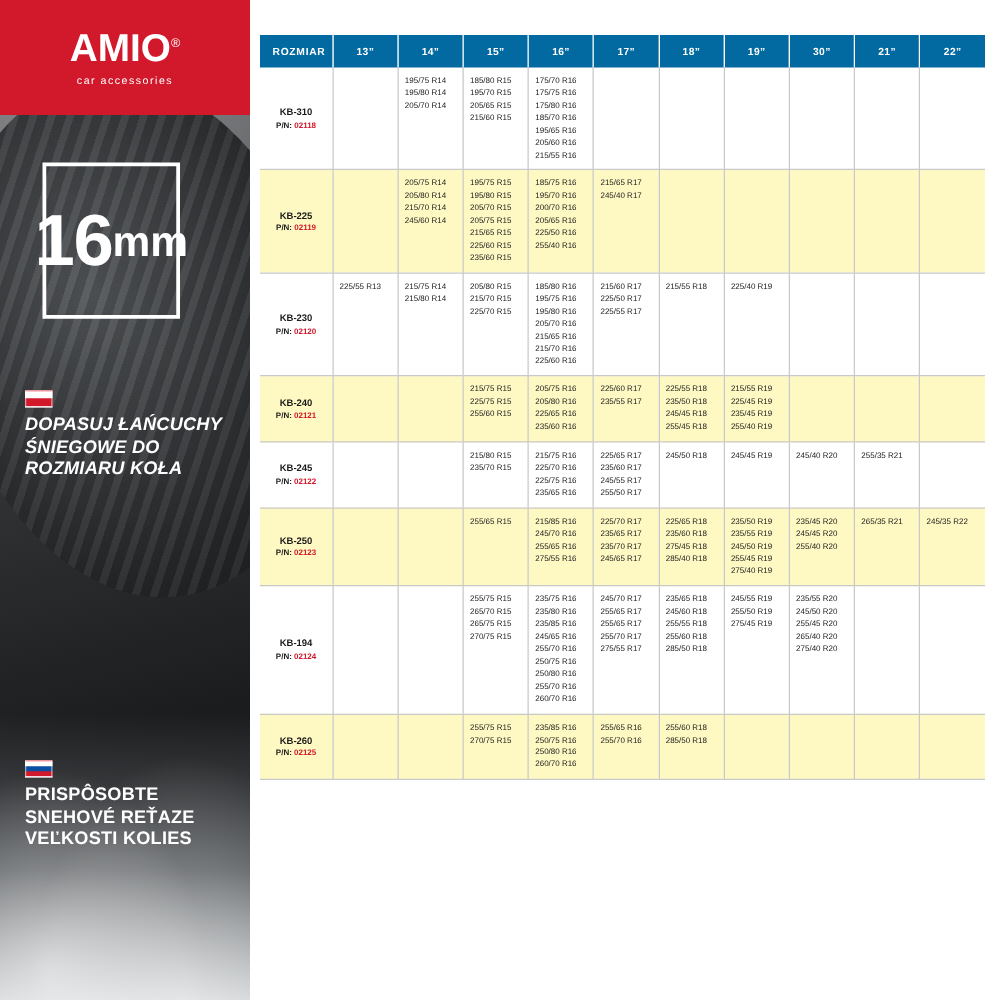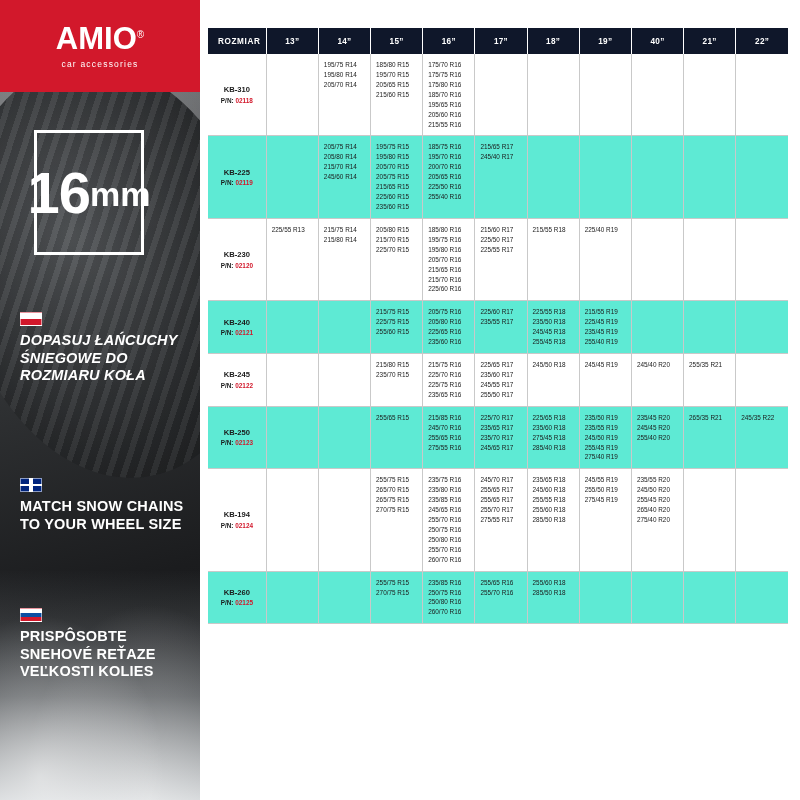--- a/index.html
+++ b/index.html
@@ -125,21 +125,21 @@
     width: 600px; height: 800px;
     padding: 28px 12px 10px 8px;
     flex: 0 0 600px;
   }
   table {
     width: 580px;
     border-collapse: collapse;
     table-layout: fixed;
   }
   thead th {
-    background: #0f172a;
+    background: #0369a1;
     color: #ffffff;
     font-size: 8.2px;
     font-weight: bold;
     height: 26px;
     text-align: center;
     vertical-align: middle;
     border-right: 1px solid #ffffff;
     letter-spacing: .3px;
   }
   thead th:last-child { border-right: none; }
@@ -149,21 +149,21 @@
     border-right: 1px solid #c9c9c9;
     border-bottom: 1px solid #c9c9c9;
     font-size: 6.4px;
     color: #1a1a1a;
     vertical-align: top;
     padding: 6px 4px 6px 5px;
     line-height: 1.55;
     text-align: left;
   }
   tbody td:last-child { border-right: none; }
-  tbody tr.alt td { background: #5eead4; }
+  tbody tr.alt td { background: #fef9c3; }
   tbody tr td.model {
     vertical-align: middle;
     text-align: center;
     font-size: 7.6px;
     font-weight: bold;
     padding: 4px 2px;
     line-height: 1.5;
   }
   .pn { font-size: 6.4px; font-weight: bold; color: #1a1a1a; }
   .pn b { color: #d2182b; }
@@ -187,24 +187,20 @@
     <div class="badge">
       <div class="num">16</div>
       <div class="unit">mm</div>
     </div>
 
     <div class="lang" id="lang0">
       <span class="flag flag-pl"></span>
       <div class="txt">DOPASUJ ŁAŃCUCHY ŚNIEGOWE DO ROZMIARU KOŁA</div>
     </div>
 
-    <div class="lang" id="lang1">
-      <span class="flag flag-uk"></span>
-      <div class="txt">MATCH SNOW CHAINS TO YOUR WHEEL SIZE</div>
-    </div>
 
     <div class="lang" id="lang2">
       <span class="flag flag-sk"></span>
       <div class="txt">PRISPÔSOBTE SNEHOVÉ REŤAZE VEĽKOSTI KOLIES</div>
     </div>
   </div>
 
   <div class="right">
     <table>
       <colgroup>
@@ -223,21 +219,21 @@
       <thead>
         <tr id="thead-row">
             <th class="first">ROZMIAR</th>
             <th>13”</th>
             <th>14”</th>
             <th>15”</th>
             <th>16”</th>
             <th>17”</th>
             <th>18”</th>
             <th>19”</th>
-            <th>40”</th>
+            <th>30”</th>
             <th>21”</th>
             <th>22”</th>
           </tr>
       </thead>
       <tbody id="tbody">
           <tr>
             <td class="model">
               <div>KB-310</div>
               <div class="pn">P/N: <b>02118</b></div>
             </td>

